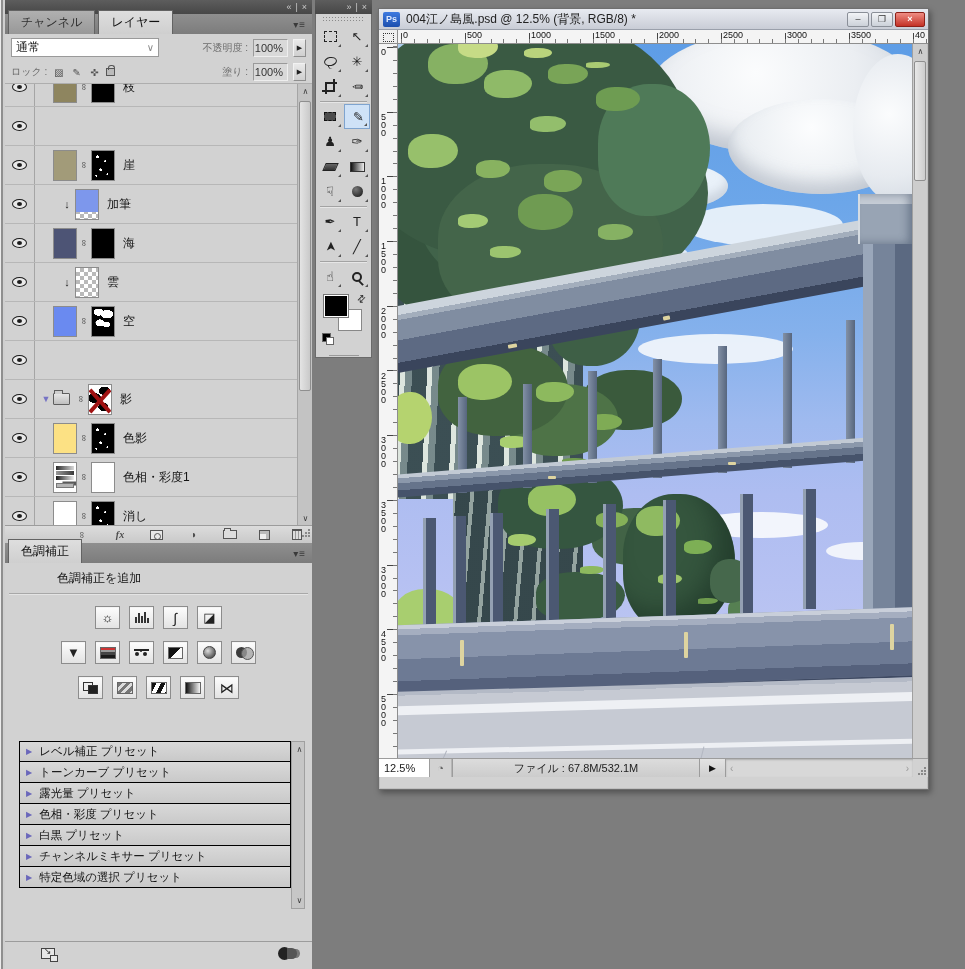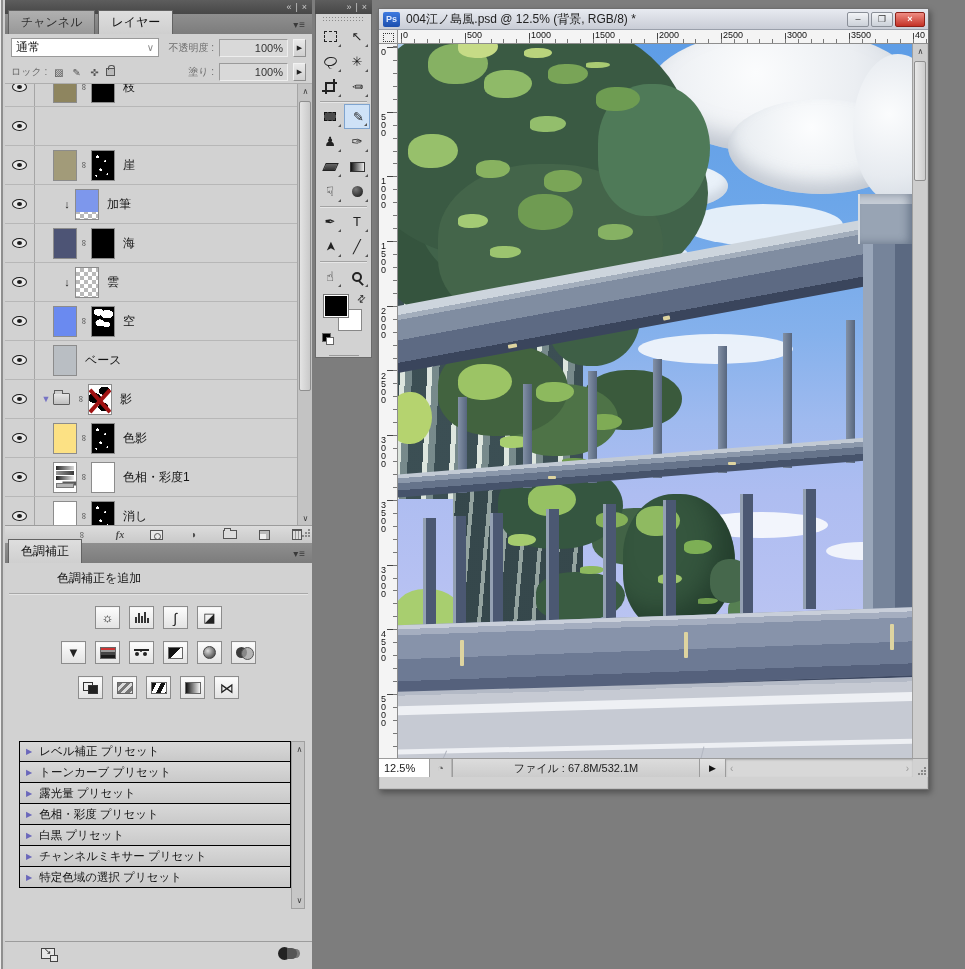--- a/index.html
+++ b/index.html
@@ -20,21 +20,21 @@
   #left-edge { position:absolute; left:0; top:0; width:5px; height:969px; background:linear-gradient(90deg,#ececec 0 1px,#8f8f8f 1px 3px,#cfcfcf 3px); }
   #left-dock { position:absolute; left:5px; top:0; width:307px; height:969px; background:#d2d2d2; }
 
   
   #layers-panel { position:absolute; left:0; top:0; width:307px; height:541px; background:#d2d2d2; border-bottom:2px solid #6e6e6e; }
   .ctrl-row { display:flex; align-items:center; gap:5px; padding:4px 6px 2px; }
   #blend-select { width:148px; height:19px; background:#fff; border:1px solid #9a9a9a; display:flex; align-items:center; justify-content:space-between; padding:0 4px; font-size:12px; }
   #blend-select .chev { color:#8a8a8a; font-size:10px; }
   .fieldlbl { color:#6d6d6d; font-size:10px; margin-left:auto; }
   .fieldlbl.lockl { margin-left:0; }
-  .spin { width:69px; height:18px; display:flex; align-items:center; justify-content:flex-end; padding-right:4px; font-size:11px; color:#333; }
+  .spin { width:35px; height:18px; display:flex; align-items:center; justify-content:flex-end; padding-right:4px; font-size:11px; color:#333; }
   .spinbtn { width:13px; height:18px; display:flex; align-items:center; justify-content:center; font-size:7px; color:#222; }
   .lockicons { display:flex; gap:5px; align-items:center; }
   .lockico { font-size:10px; color:#555; width:13px; text-align:center; }
   .padlock { width:9px; height:8px; border:1px solid #555; background:#bbb; position:relative; }
   .padlock::before { content:""; position:absolute; left:1px; top:-4px; width:5px; height:4px; border:1px solid #555; border-bottom:none; border-radius:3px 3px 0 0; }
 
   #layer-list { position:relative; height:442px; overflow:hidden; border-top:1px solid #aeaeae; }
   #layer-rows { position:absolute; left:0; top:-16px; right:15px; }
   .lrow { height:39px; display:flex; align-items:stretch; border-bottom:1px solid #b7b7b7; background:#d2d2d2; }
   .eyecell { width:30px; border-right:1px solid #a5a5a5; display:flex; align-items:center; justify-content:center; }
@@ -298,24 +298,20 @@
               <span class="thumb" style="background: rgb(106, 138, 240);"></span>
               <span class="chain">∞</span>
               <span class="mask m-blobs"></span>
               <span class="lname">空</span>
             </div>
           </div>
           <div class="lrow">
             <div class="eyecell">
               <span class="eye"></span>
             </div>
-            <div class="lbody">
-              <span class="thumb" style="background: rgb(185, 190, 195);"></span>
-              <span class="lname">ベース</span>
-            </div>
           </div>
           <div class="lrow group">
             <div class="eyecell">
               <span class="eye"></span>
             </div>
             <div class="lbody">
               <span class="tri">▼</span>
               <span class="foldico"></span>
               <span class="chain">∞</span>
               <span class="mask m-redx"></span>

